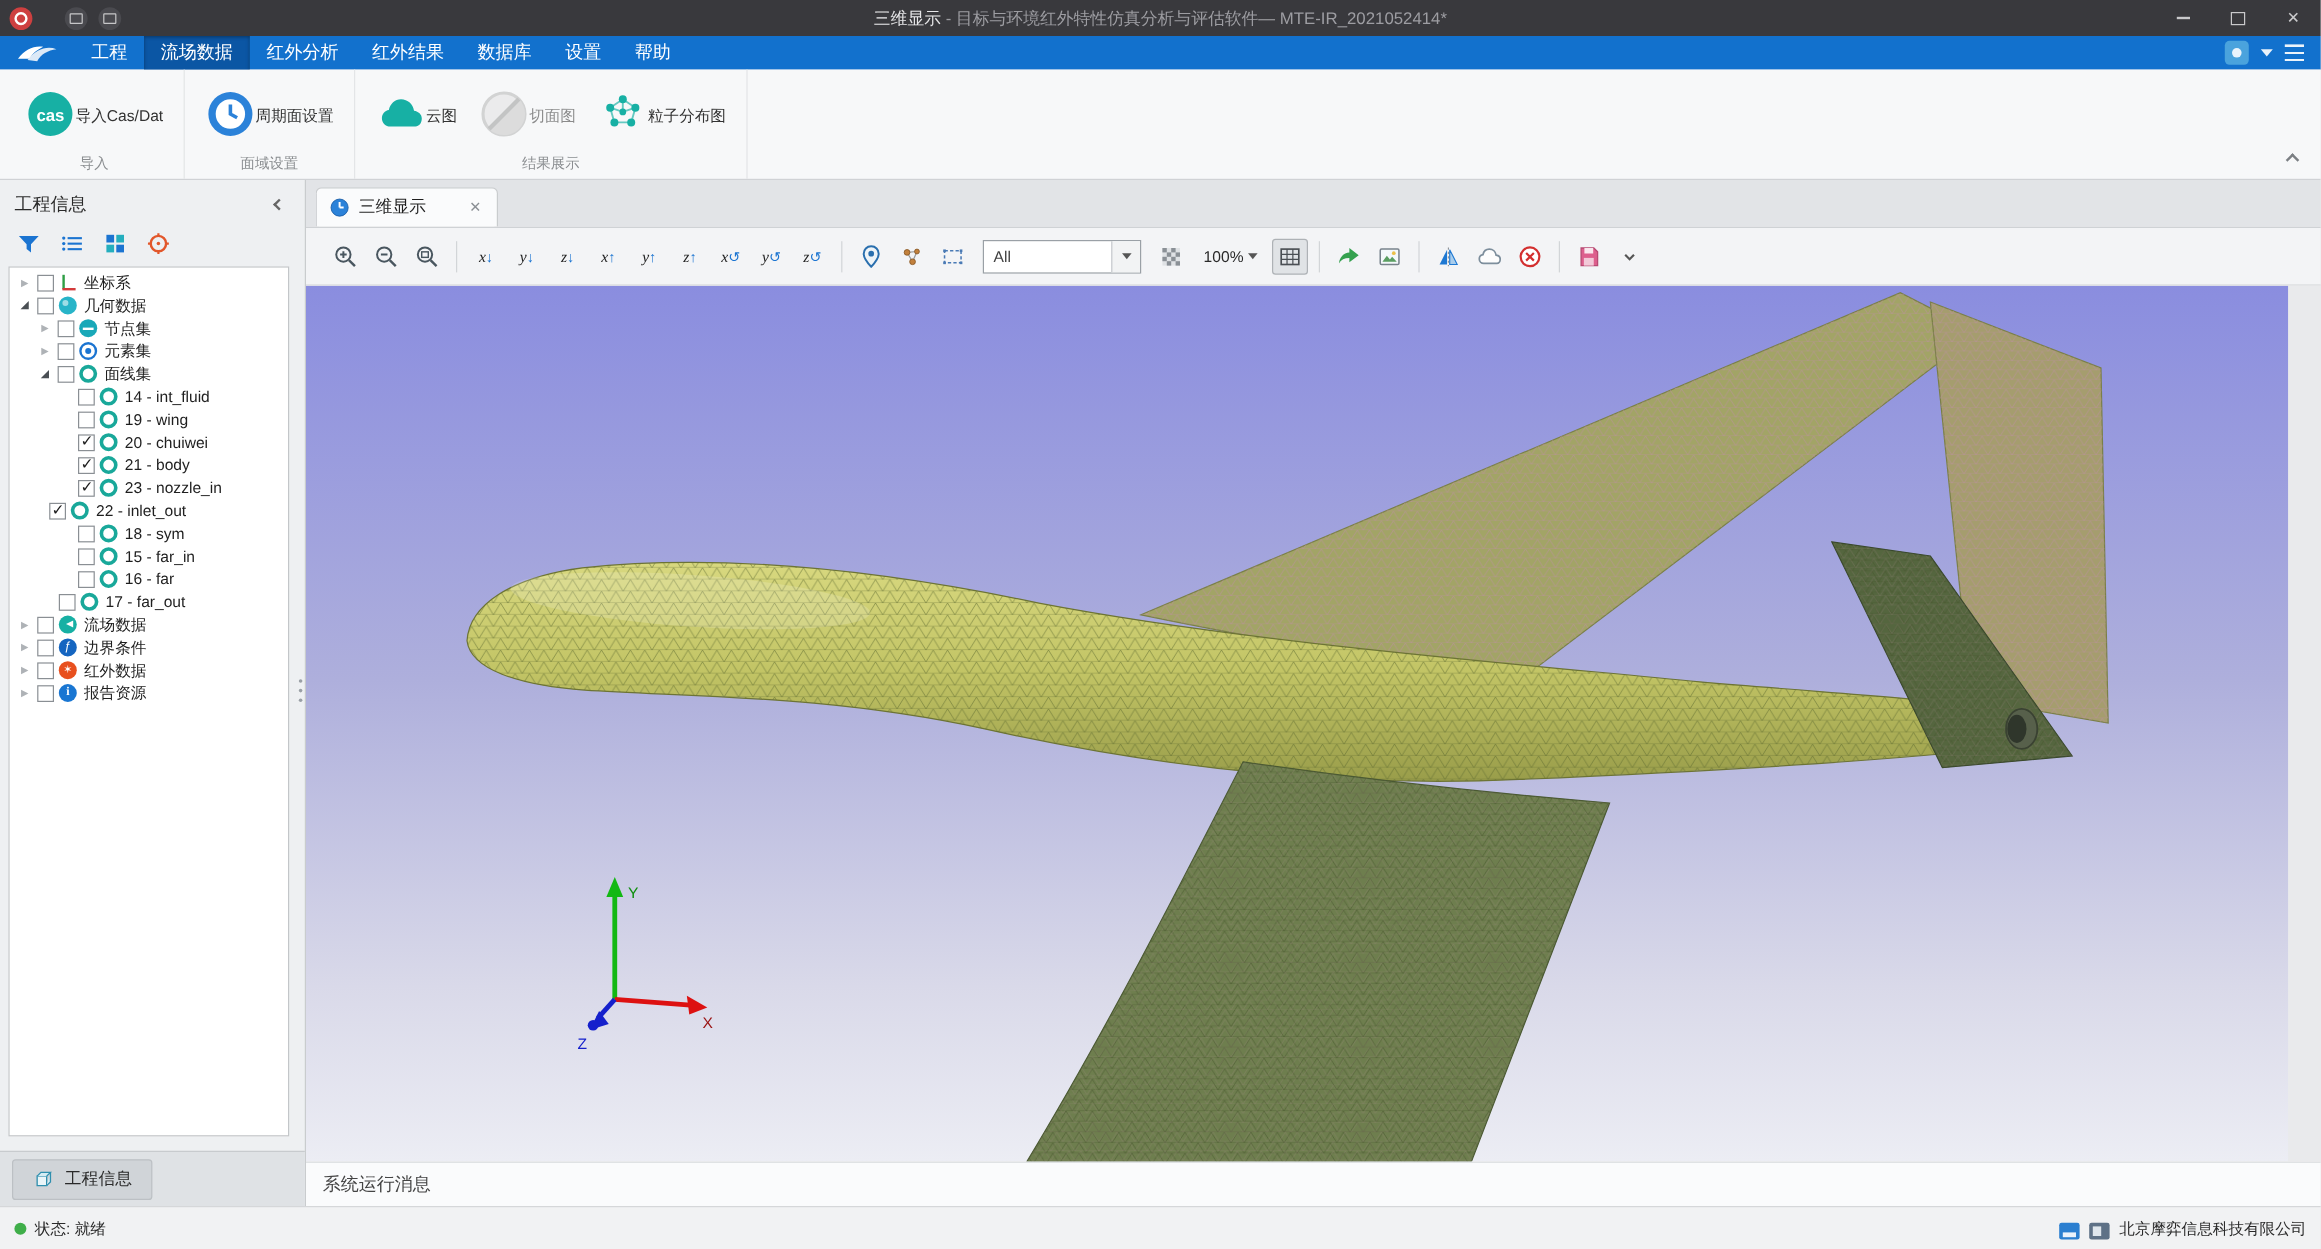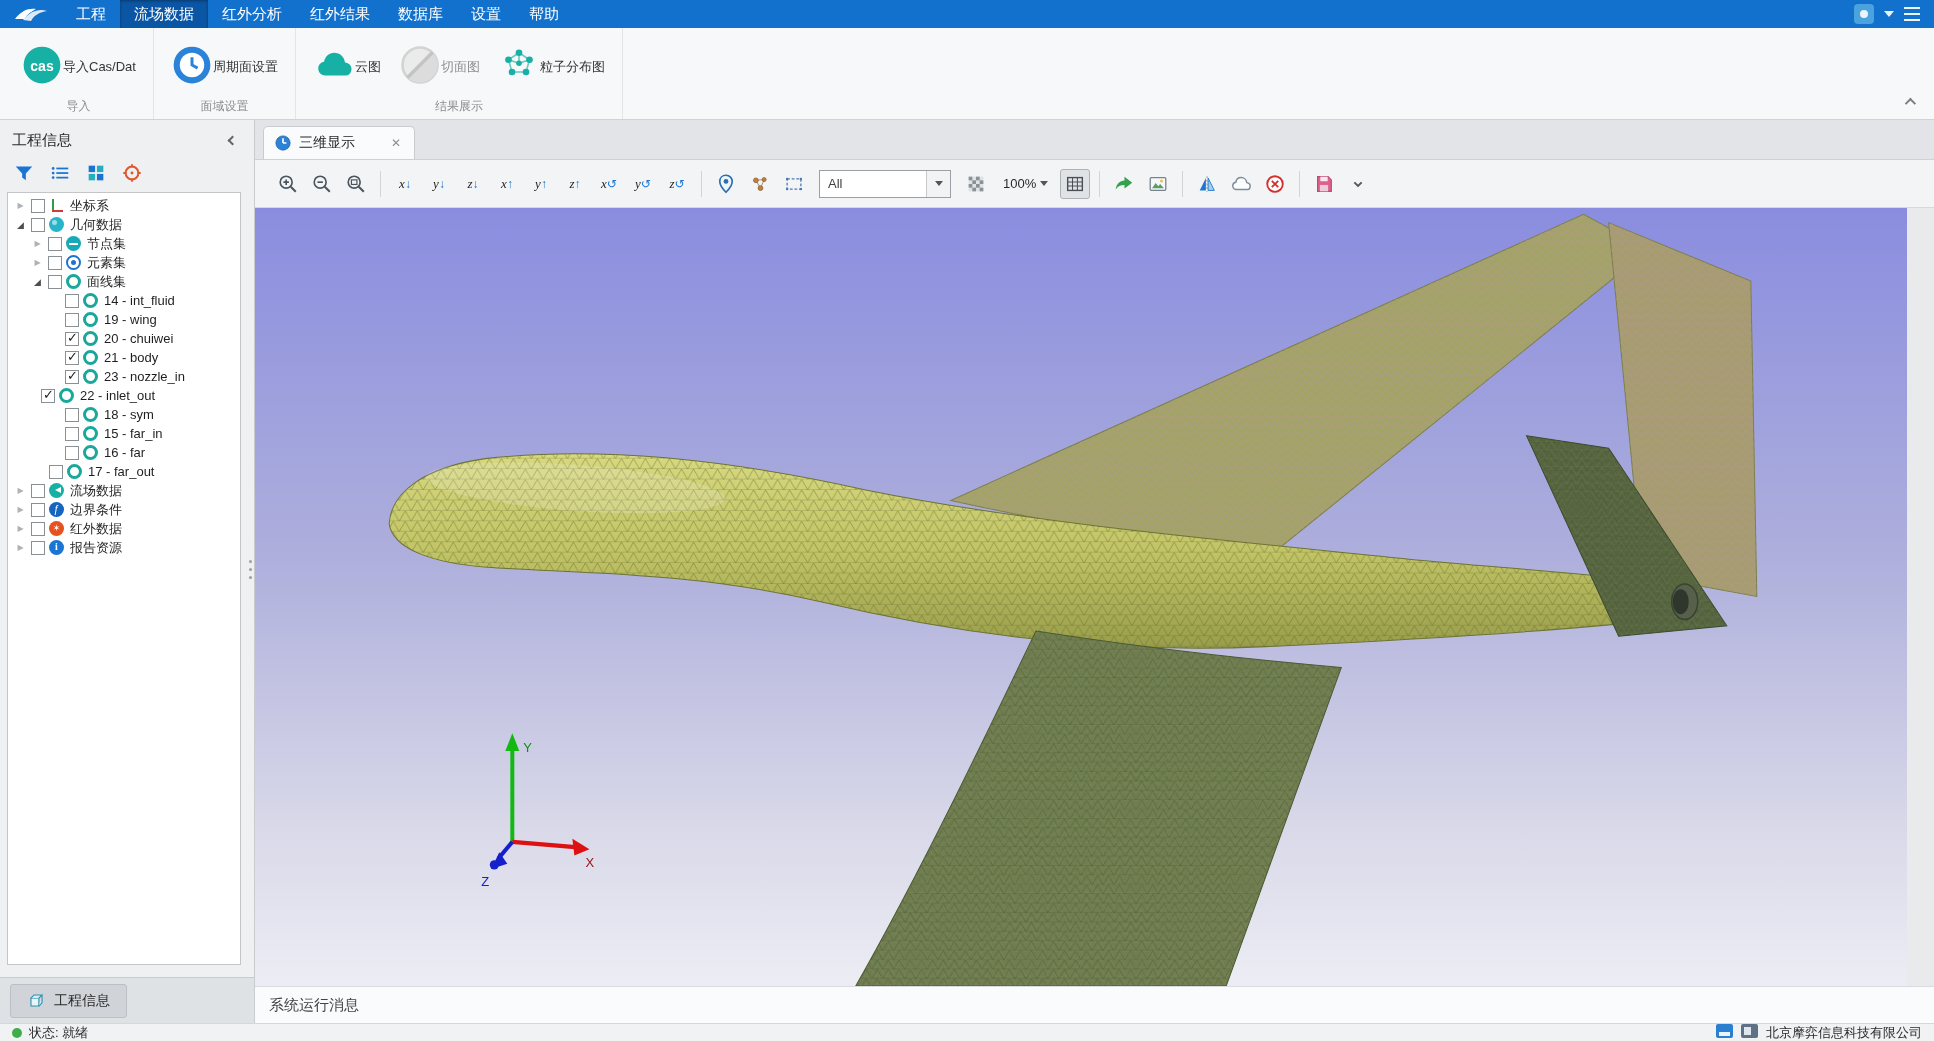--- a/index.html
+++ b/index.html
@@ -114,24 +114,24 @@
   .caret { width:0; height:0; border:4px solid transparent; border-top:5px solid #555; margin-top:4px; }
   .vt-zoom { display:flex; align-items:center; gap:4px; margin:0 6px; font-size:13px; color:#2a2a2a; padding:4px 4px; }
 
   .viewport-wrap { flex:1; position:relative; padding-right:27px; background:#e9eaec; min-height:0; }
   .viewport { width:100%; height:100%; position:relative; overflow:hidden; }
   .scene { width:100%; height:100%; display:block; }
 
   .message-bar { height:37px; background:#fafbfc; border-top:1px solid #d9dbde; display:flex; align-items:center; padding-left:14px; font-size:15px; color:#444; flex:none; }
 
   
-  .statusbar { height:18px; background:#f1f2f3; border-top:1px solid #d5d7d9; display:flex; align-items:center; flex:none; }
+  .statusbar { height:36px; background:#f1f2f3; border-top:1px solid #d5d7d9; display:flex; align-items:center; flex:none; }
   .st-dot { width:10px; height:10px; border-radius:50%; background:#3fae49; margin:0 7px 0 12px; }
   .st-text { font-size:13px; color:#2a2a2a; }
-  .st-right { margin-left:auto; display:flex; align-items:flex-start; gap:8px; padding-right:12px; }
+  .st-right { margin-left:auto; display:flex; align-items:flex-end; gap:8px; padding-right:12px; }
   .st-ic { display:inline-block; }
   .st-ic1 { width:17px; height:14px; background:#2b7fd0; border-radius:2px; position:relative; }
   .st-ic1::after { content:""; position:absolute; left:3px; right:3px; bottom:2px; height:4px; background:#fff; opacity:.9; }
   .st-ic2 { width:17px; height:14px; background:#5e7186; border-radius:2px; position:relative; }
   .st-ic2::after { content:""; position:absolute; left:3px; top:3px; width:7px; height:8px; background:#dfe6ec; }
   .st-company { font-size:13px; color:#2a2a2a; }
 </style>
 </head>
 <body>
 
@@ -266,20 +266,35 @@
       <rect x="7.5" y="13" width="9" height="7" fill="#f2c9d8"></rect>
     </symbol>
     <symbol id="sym-chevron-down" viewBox="0 0 24 24">
       <path d="M8 10.2 L12 14.2 L16 10.2" stroke="#555" stroke-width="2" fill="none"></path>
     </symbol>
   </defs>
 </svg>
 
 <div class="window">
 
+  <header class="titlebar">
+    <div class="tb-quick">
+      <span class="tb-circle red"></span>
+      <span class="tb-circle gray"></span>
+      <span class="tb-circle gray"></span>
+    </div>
+    <div class="tb-title">
+      <span class="tt-primary">三维显示</span><span class="tt-secondary"> - 目标与环境红外特性仿真分析与评估软件— MTE-IR_2021052414*</span>
+    </div>
+    <div class="tb-controls">
+      <div class="wc wc-min"></div>
+      <div class="wc wc-max"></div>
+      <div class="wc wc-close"></div>
+    </div>
+  </header>
 
   <nav class="menubar">
     <div class="mb-logo">
       <svg width="36" height="20" viewBox="0 0 36 20">
         <path d="M2 15 C8 7 15 4 23 5 C18 8 14 10 12 15 Z" fill="#fff"></path>
         <path d="M10 16 C17 7 26 4 34 7 C27 8 21 11 18 17 Z" fill="#dce9f7"></path>
       </svg>
     </div>
     <div class="menu-items">
         <div class="menu-item"><span class="mi-label">工程</span></div>

